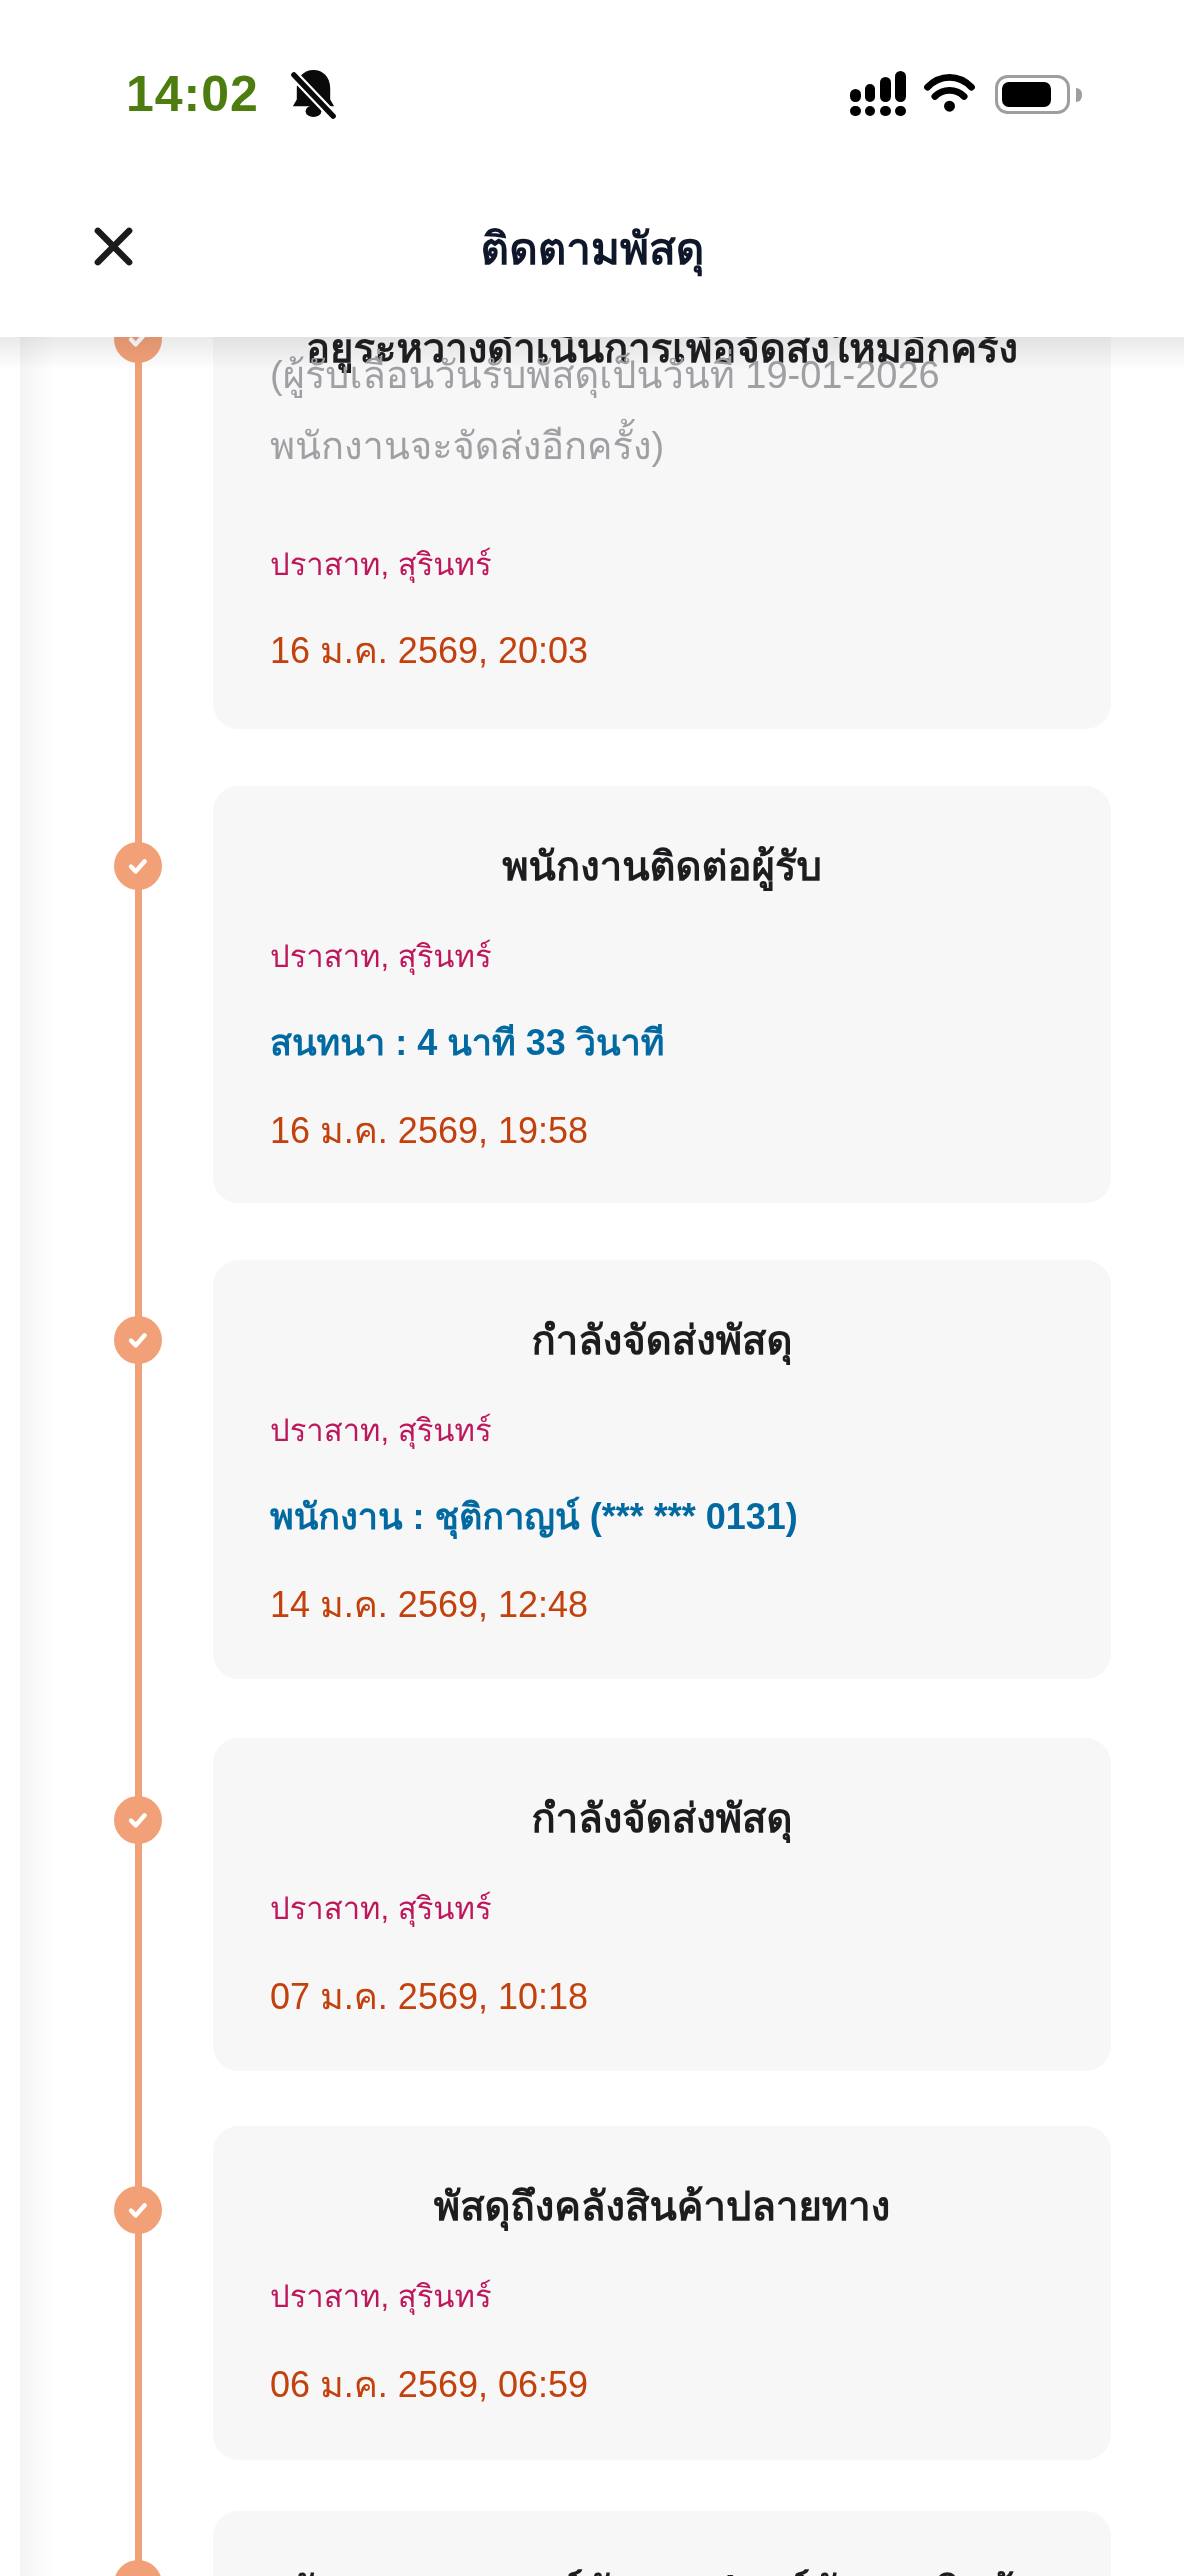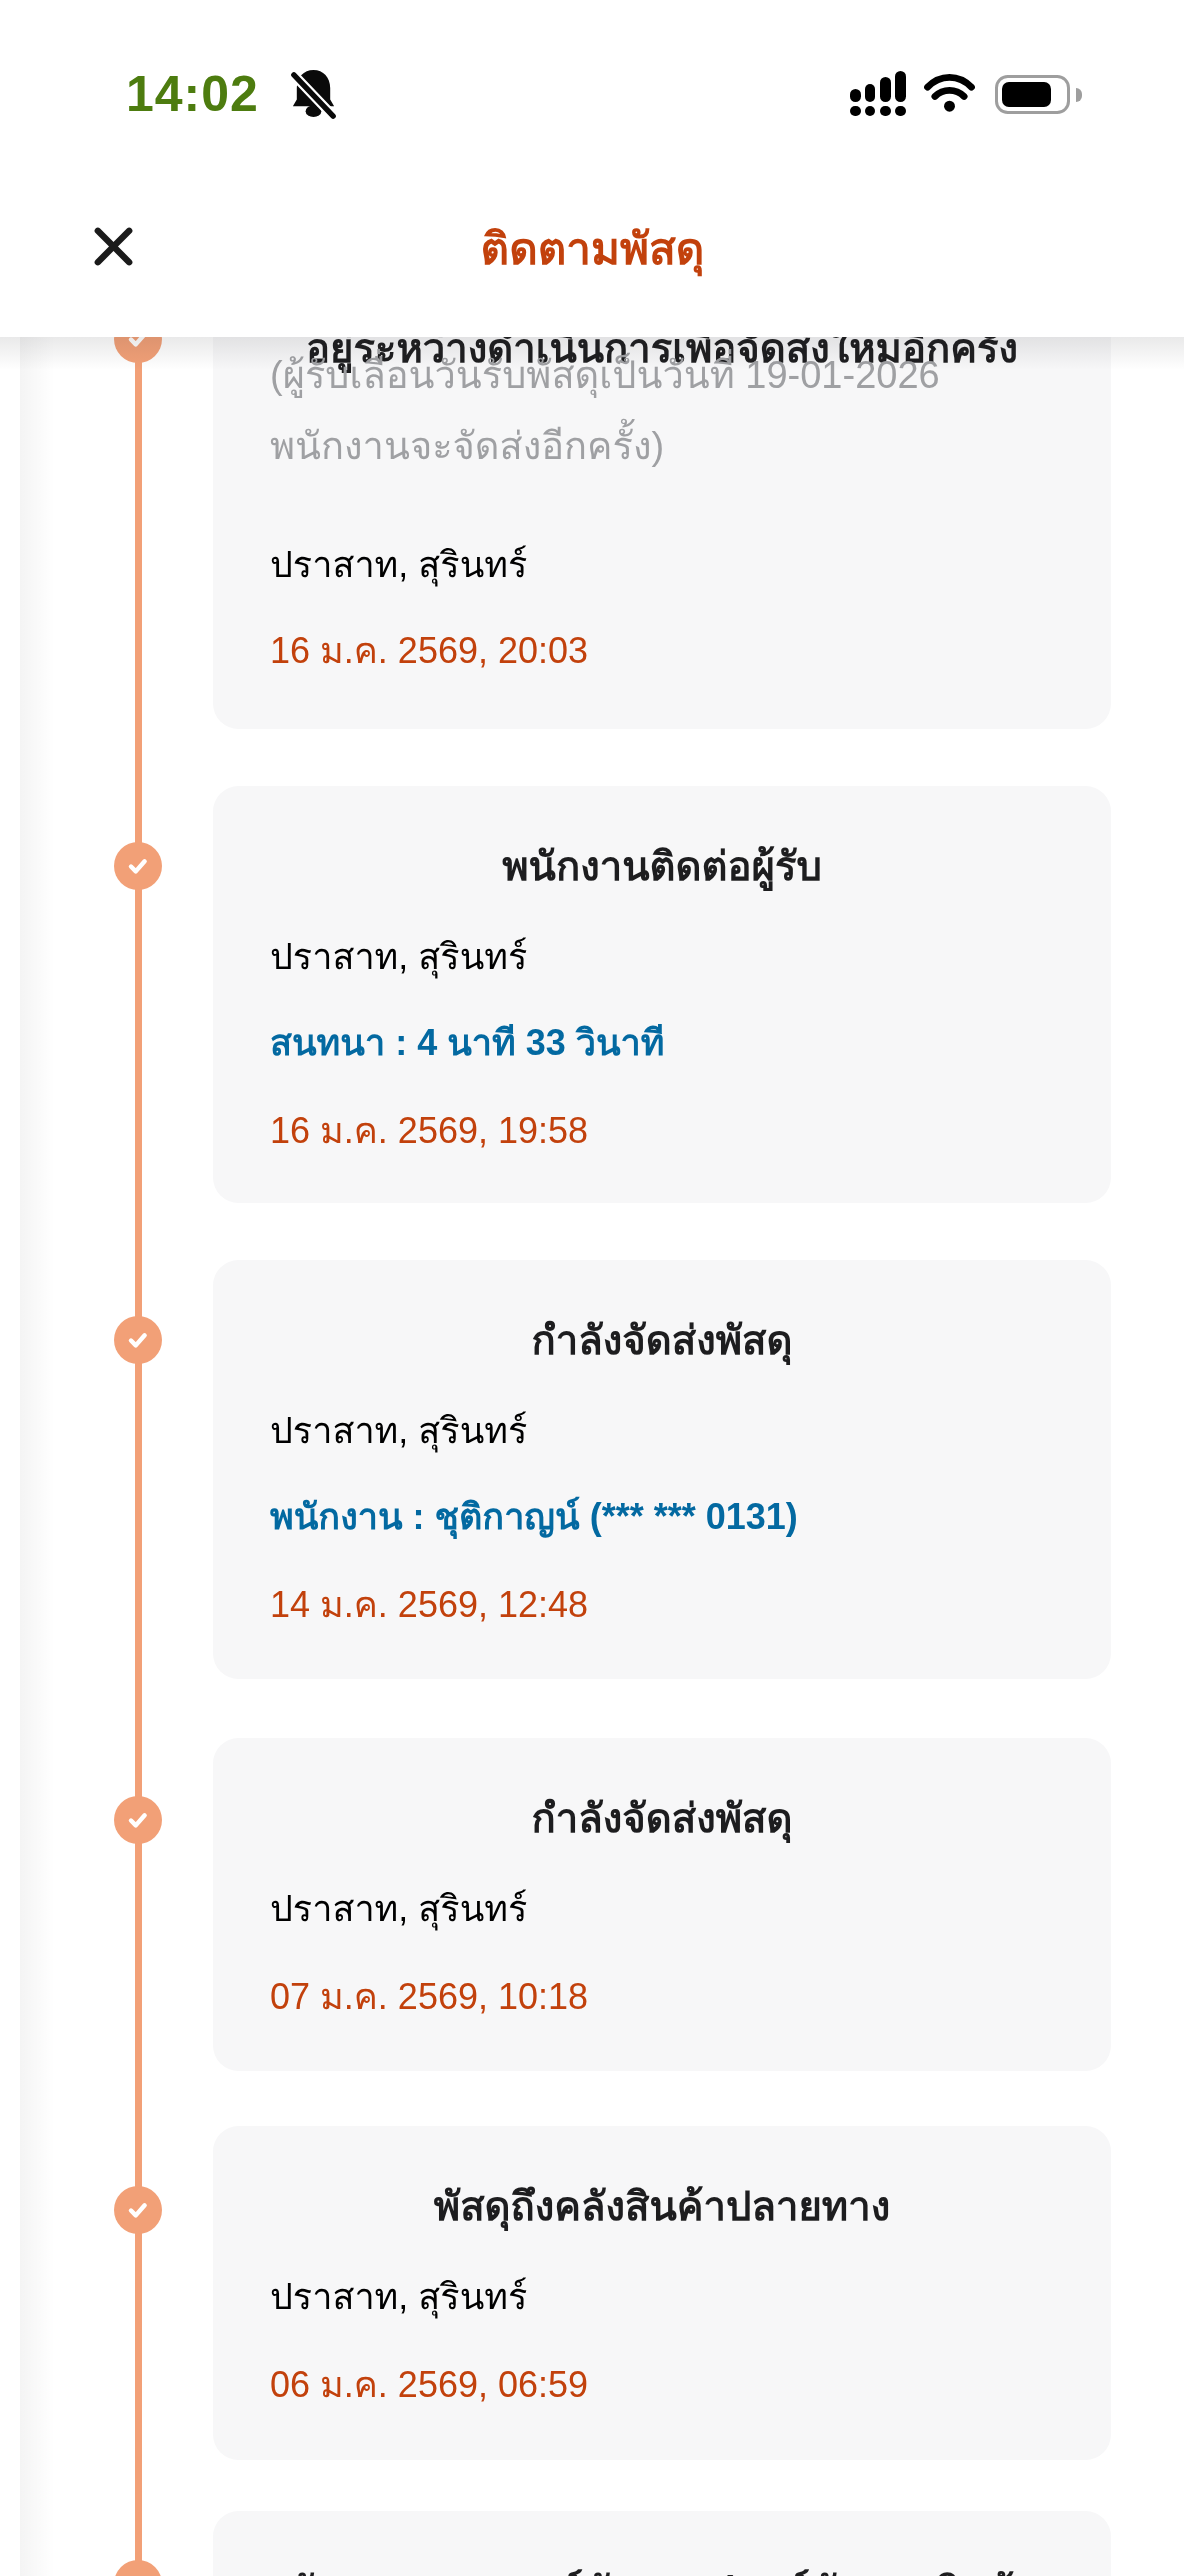--- a/index.html
+++ b/index.html
@@ -26,32 +26,32 @@
   .wifi{position:absolute;left:924px;top:74px;}
   .batt{position:absolute;left:995px;top:75px;width:88px;height:39px;}
   .batt .body{position:absolute;left:0;top:0;width:75px;height:39px;border:3.9px solid rgba(0,0,0,0.38);border-radius:12.8px;box-sizing:border-box;}
   .batt .fill{position:absolute;left:6.9px;top:6.9px;width:49px;height:25.5px;background:#000;border-radius:6.9px;}
   .batt .cap{position:absolute;left:81px;top:12.8px;width:5.9px;height:13.8px;background:rgba(0,0,0,0.38);border-radius:0 5.9px 5.9px 0;}
   
   .header{position:absolute;left:0;top:0;width:1185px;height:337px;background:#ffffff;z-index:10;}
   .header-shadow{position:absolute;left:0;top:337px;width:1185px;height:33px;z-index:9;
     background:linear-gradient(to bottom,rgba(40,40,45,0.10),rgba(40,40,45,0));}
   .close-btn{position:absolute;left:83px;top:216px;width:61px;height:61px;display:flex;align-items:center;justify-content:center;}
-  .nav-title{position:absolute;left:0;top:224px;width:1185px;text-align:center;font-size:44px;line-height:49px;font-weight:700;color:#c2410c;}
+  .nav-title{position:absolute;left:0;top:224px;width:1185px;text-align:center;font-size:44px;line-height:49px;font-weight:700;color:#0f172a;}
   
   .scroll-area{position:absolute;left:0;top:0;width:1185px;height:2308px;z-index:1;margin-left:20px;}
   .left-edge-band{position:absolute;left:0;top:337px;width:35px;height:2239px;z-index:4;
     background:linear-gradient(to right,rgba(0,0,0,0.045),rgba(0,0,0,0));}
   .tl-line{position:absolute;left:115px;top:314px;width:6.9px;height:2262px;background:#F2A077;border-radius:3.9px;z-index:2;}
   .tl-dot{position:absolute;left:94px;width:48px;height:48px;border-radius:50%;background:#F2A077;z-index:3;display:flex;align-items:center;justify-content:center;}
   
   .card{position:absolute;left:193px;width:898px;background:#F7F7F8;border-radius:25.5px;z-index:2;box-sizing:border-box;padding:0 57px;overflow:hidden;}
   .entry-title{margin:55px 0 0;font-size:40px;line-height:51px;font-weight:700;color:#1D1D1F;text-align:center;}
   .entry-note{margin:29.5px 0 0;font-size:38px;line-height:71px;font-weight:400;color:#9FA0A3;}
-  .entry-loc{margin:41px 0 0;font-size:36px;line-height:47px;color:#000000;}
+  .entry-loc{margin:41px 0 0;font-size:31px;line-height:47px;color:#be185d;}
   .entry-detail{margin:39px 0 0;font-size:36px;line-height:47px;font-weight:700;color:#0369a1;}
   .entry-date{margin:41px 0 0;font-size:36px;line-height:47px;color:#c2410c;}
   
   .card-first .entry-title,.card-first .entry-note,.card-first .entry-loc,.card-first .entry-date{
     position:absolute;left:57px;right:57px;margin:0;}
   .card-first .entry-title{top:77px;}
   .card-first .entry-note{top:94px;}
   .card-first .entry-loc{top:295px;}
   .card-first .entry-date{top:381px;}
 </style>

